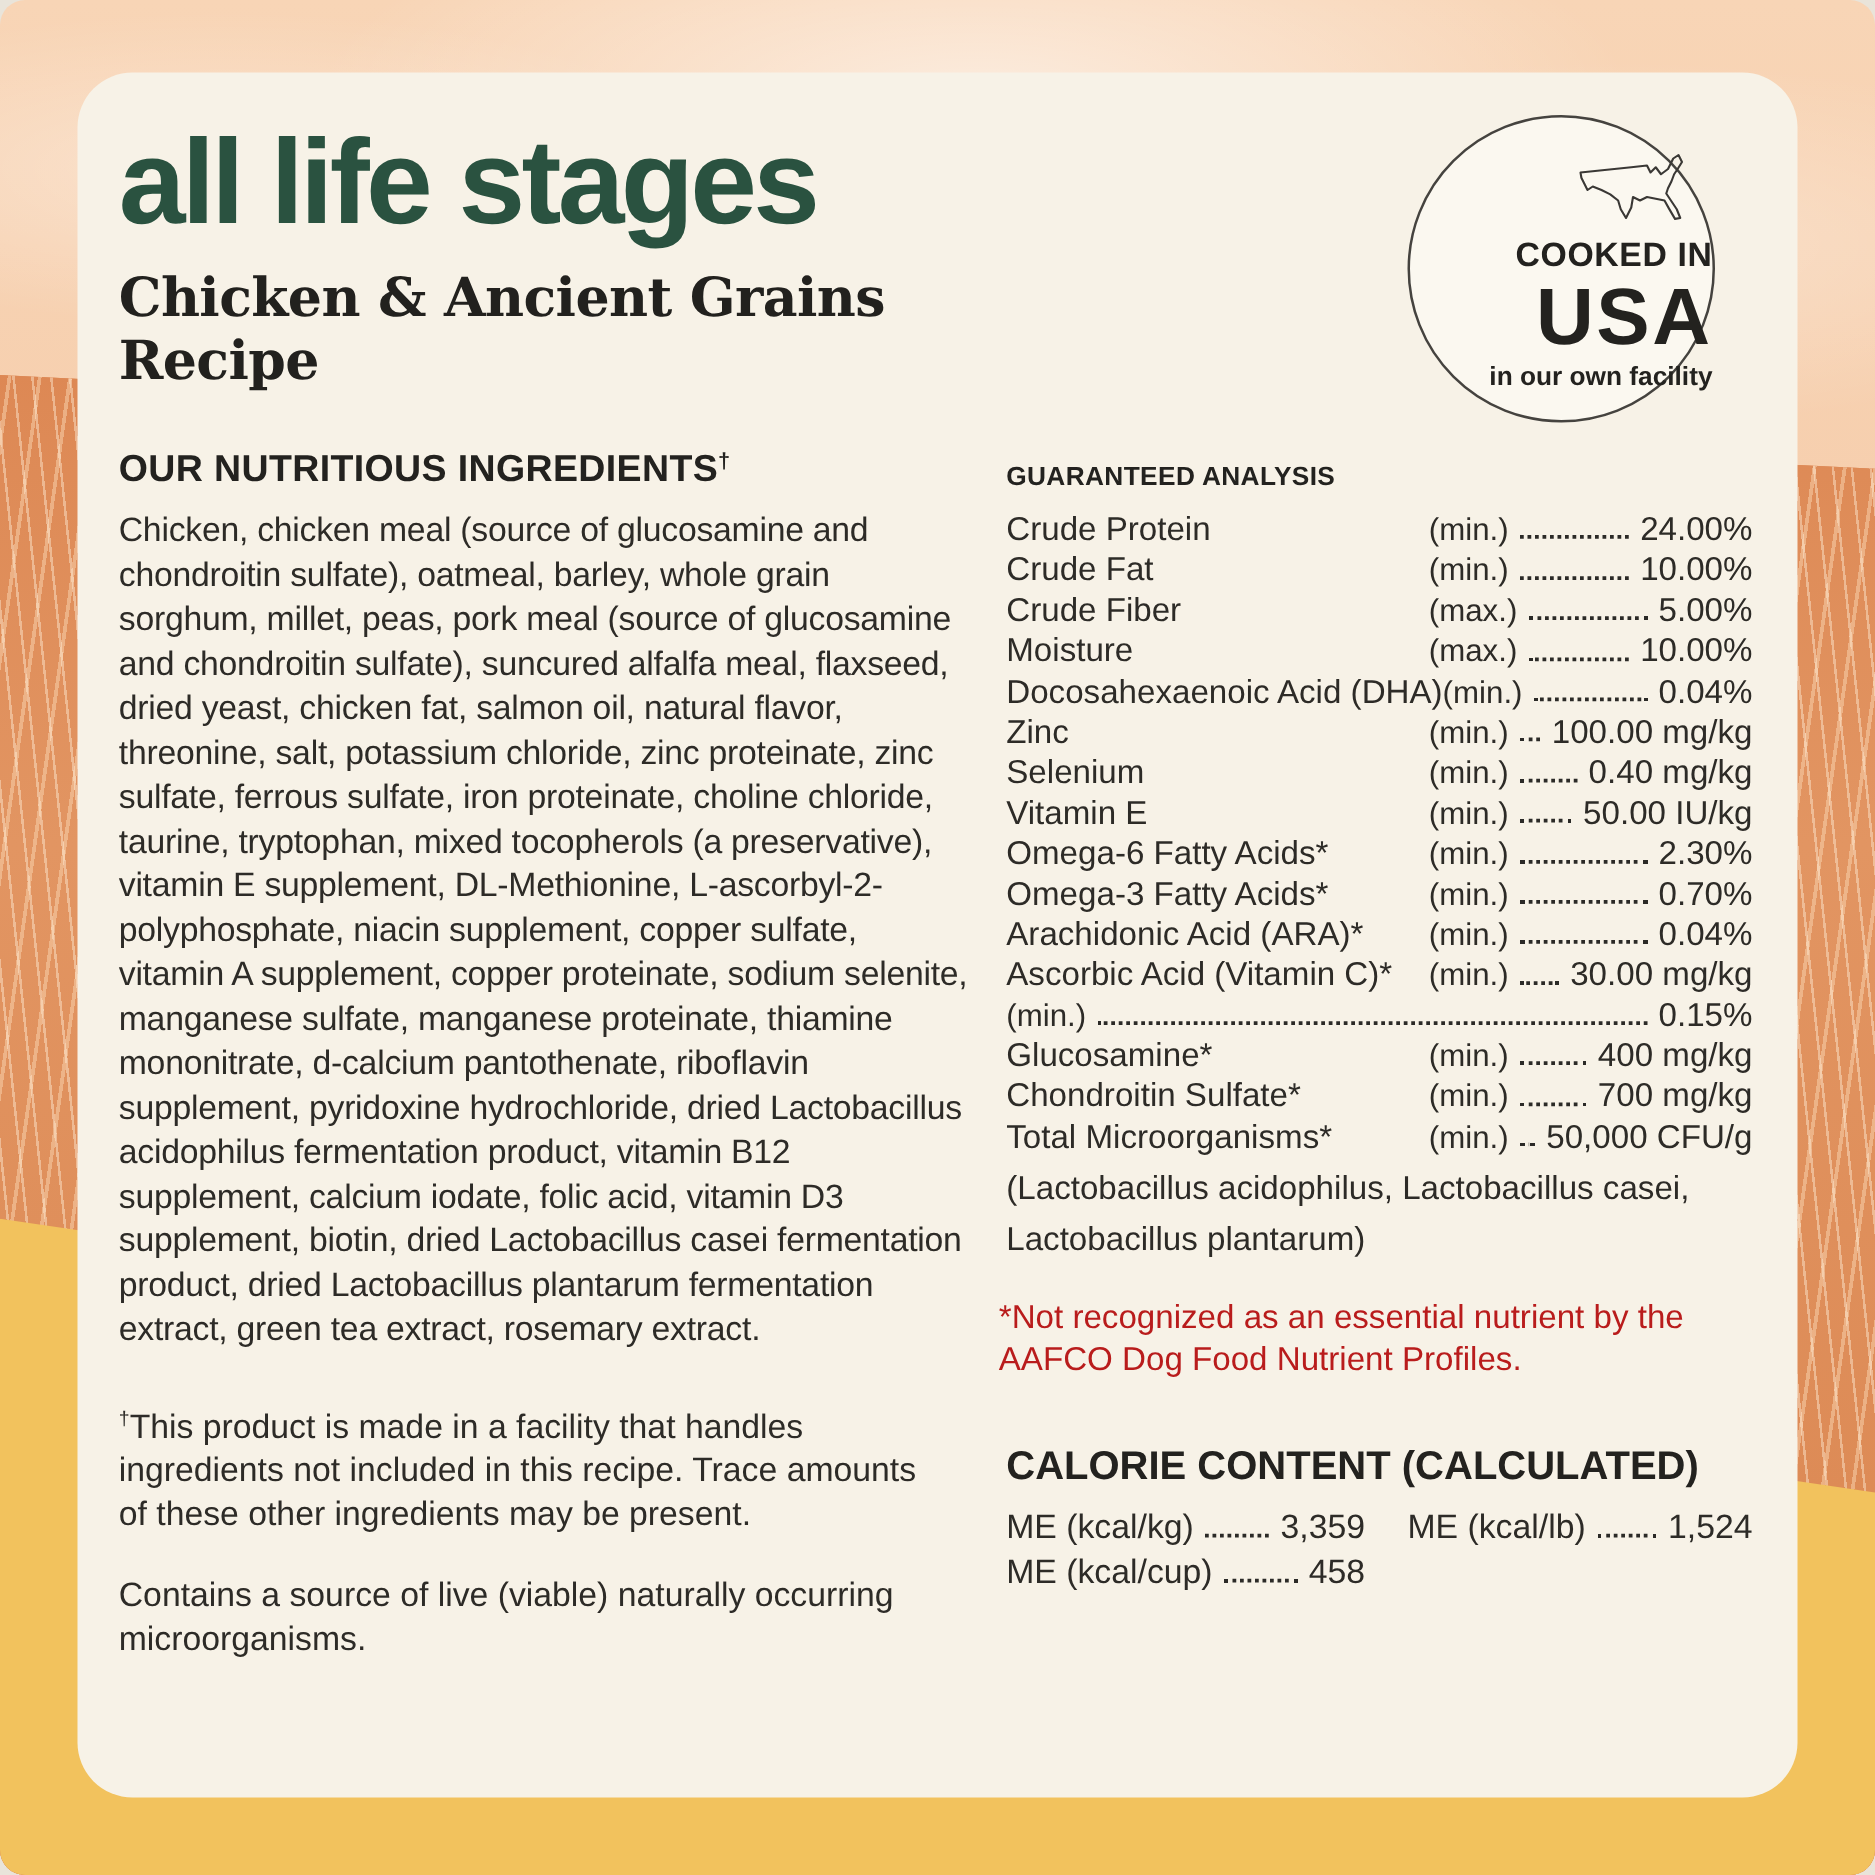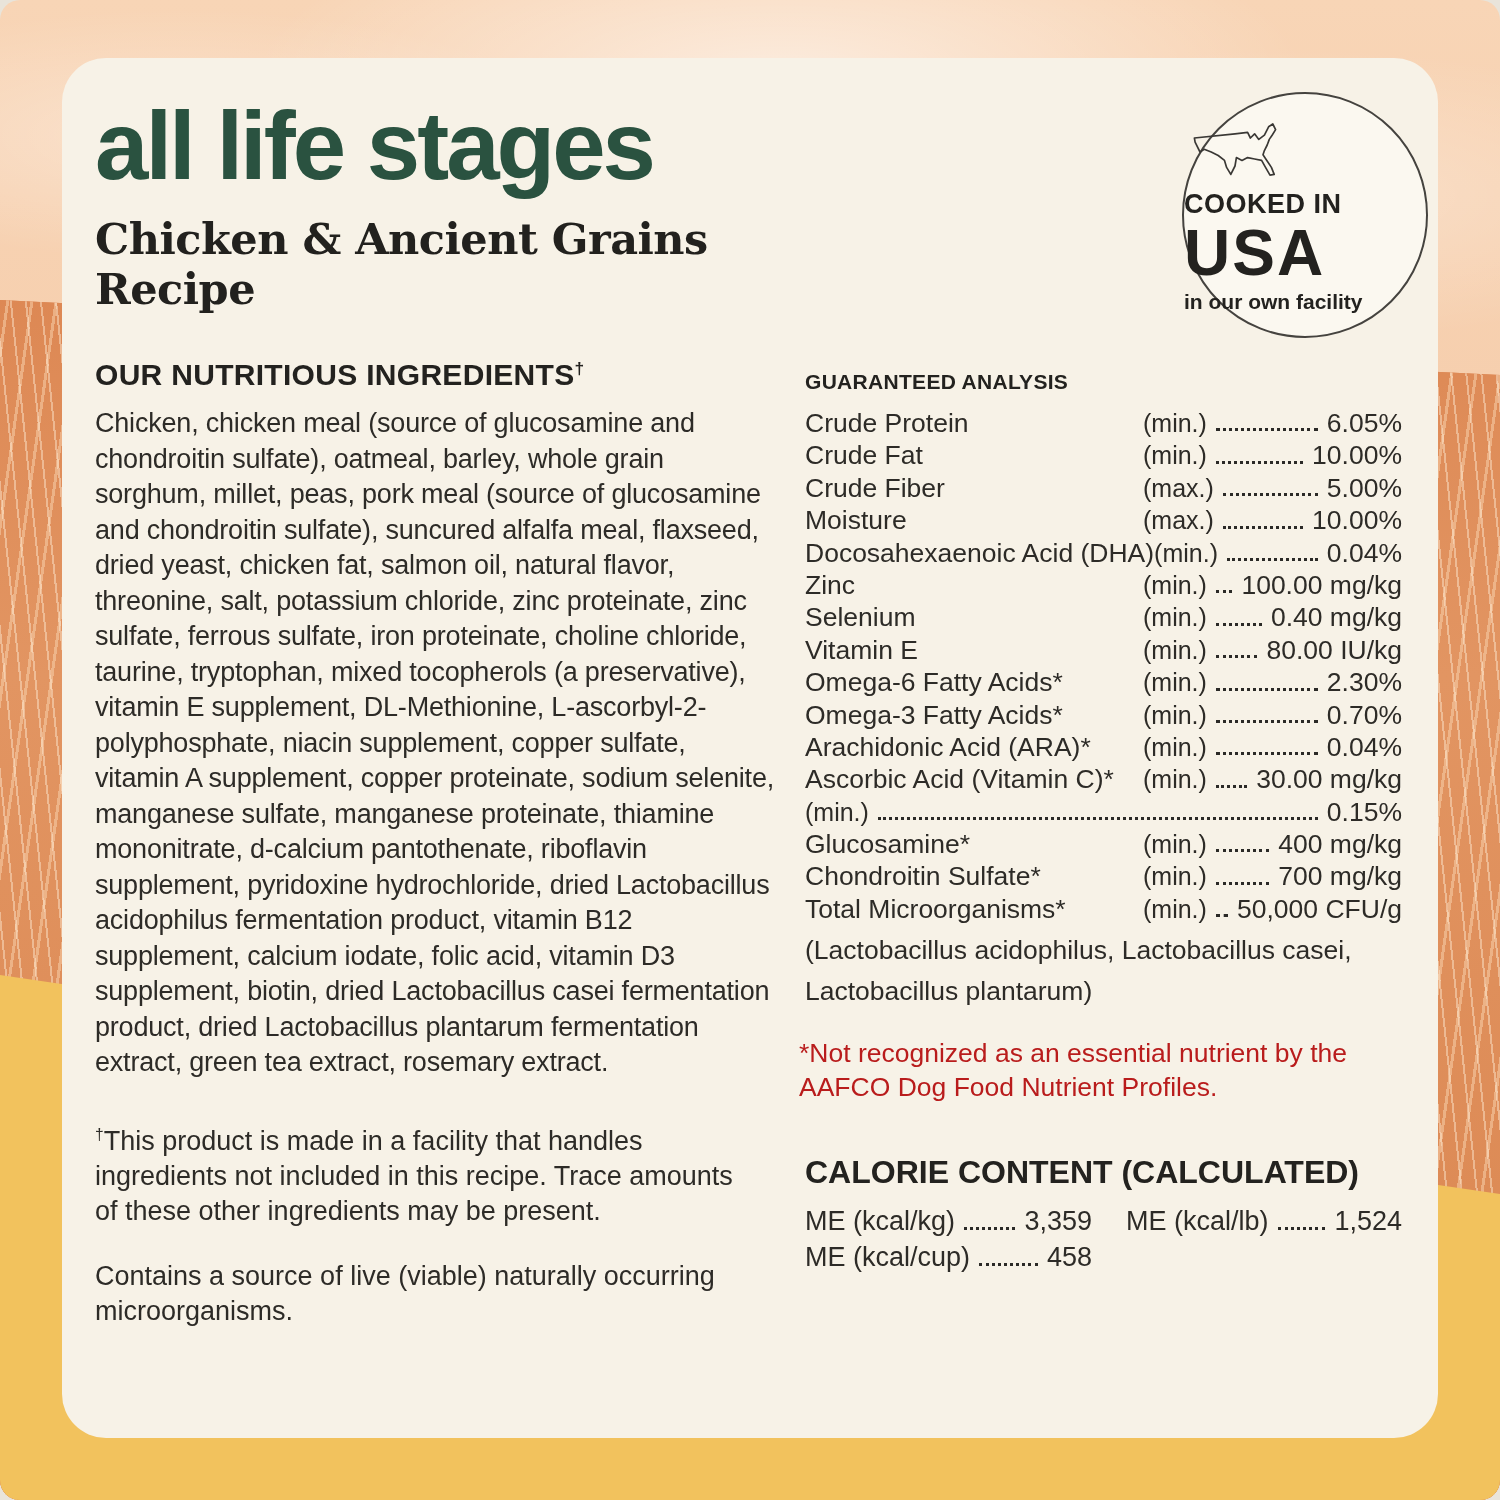--- a/index.html
+++ b/index.html
@@ -51,23 +51,23 @@
         border-bottom:3.4px dotted #2b2a27;margin:0 9px 9px 9px;}
   .ga-val{white-space:nowrap;flex:0 0 auto;}
   .ga-detail{font-size:26.5px;line-height:41px;margin:4px 0 0;color:#2d2b27;}
   .ga-foot{font-size:26.5px;line-height:34px;margin:24px 0 0 -6px;color:#b91c1c;}
   .cal-head{font-size:32px;font-weight:bold;letter-spacing:0;margin:50px 0 0;color:#23221f;}
   .cal-grid{display:grid;grid-template-columns:287px 1fr;column-gap:34px;margin-top:12px;}
   .cal-row{display:flex;align-items:center;height:36px;font-size:27px;color:#2d2b27;}
   .cal-label,.cal-val{white-space:nowrap;}
 
   
-  .badge{position:absolute;left:1120px;top:34px;width:242px;height:242px;border-radius:50%;
+  .badge{position:absolute;left:1064px;top:34px;width:242px;height:242px;border-radius:50%;
          background:#fbf8f0;border:2px solid #45433f;display:flex;flex-direction:column;
-         align-items:flex-start;justify-content:center;text-align:center;color:#23221f;}
+         align-items:flex-end;justify-content:center;text-align:center;color:#23221f;}
   .badge svg{width:116px;height:70px;margin-bottom:2px;}
   .b1{font-size:27px;font-weight:bold;letter-spacing:.5px;}
   .b2{font-size:64px;font-weight:bold;letter-spacing:2px;line-height:1;margin-top:1px;}
   .b3{font-size:21px;font-weight:bold;margin-top:5px;}
 </style>
 </head>
 <body>
 
 <div class="page">
   <div class="bg-sky"></div>
@@ -87,21 +87,21 @@
 
     <div class="right-col">
       <h3 class="ga-head">GUARANTEED ANALYSIS</h3>
 
       <div class="ga-table">
 
           <div class="ga-row">
             <span class="ga-label">Crude Protein</span>
             <span class="ga-q">(min.)</span>
             <span class="dots"></span>
-            <span class="ga-val">6.05%</span>
+            <span class="ga-val">24.00%</span>
           </div>
 
           <div class="ga-row">
             <span class="ga-label">Crude Fat</span>
             <span class="ga-q">(min.)</span>
             <span class="dots"></span>
             <span class="ga-val">10.00%</span>
           </div>
 
           <div class="ga-row">
@@ -136,21 +136,21 @@
             <span class="ga-label">Selenium</span>
             <span class="ga-q">(min.)</span>
             <span class="dots"></span>
             <span class="ga-val">0.40 mg/kg</span>
           </div>
 
           <div class="ga-row">
             <span class="ga-label">Vitamin E</span>
             <span class="ga-q">(min.)</span>
             <span class="dots"></span>
-            <span class="ga-val">80.00 IU/kg</span>
+            <span class="ga-val">50.00 IU/kg</span>
           </div>
 
           <div class="ga-row">
             <span class="ga-label">Omega-6 Fatty Acids*</span>
             <span class="ga-q">(min.)</span>
             <span class="dots"></span>
             <span class="ga-val">2.30%</span>
           </div>
 
           <div class="ga-row">

